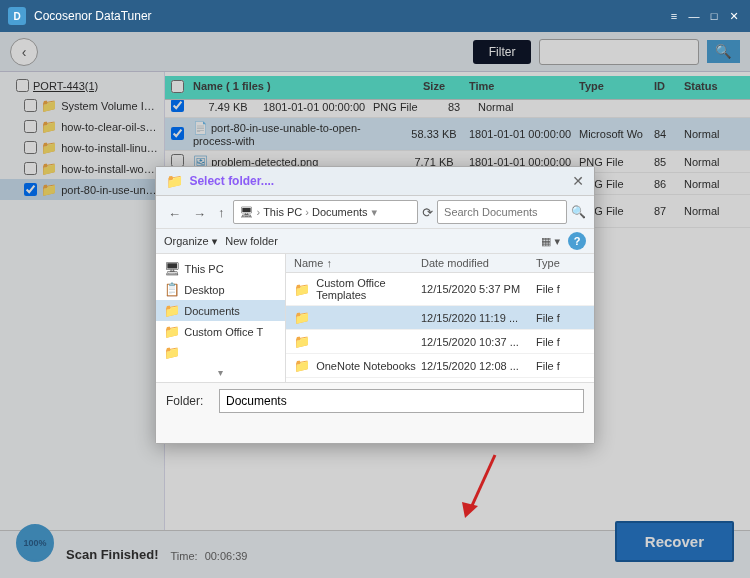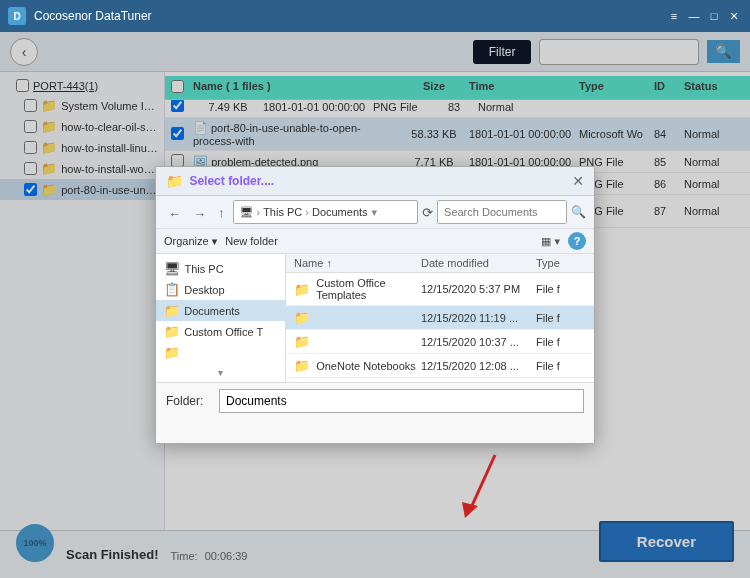--- a/index.html
+++ b/index.html
@@ -147,21 +147,21 @@
       font-size: 9px; font-weight: bold; color: #2c5f8a;
       border: 2px solid #4a9fd4;
     }
     .status-text { font-size: 13px; font-weight: bold; color: #333; }
     .time-text { font-size: 11px; color: #666; }
     .status-spacer { flex: 1; }
     .recover-btn {
       background: #2878c8;
       color: white;
       border: 2px solid #1a5fa0;
-      padding: 10px 36px;
+      padding: 10px 28px;
       font-size: 15px;
       font-weight: bold;
       cursor: pointer;
       border-radius: 2px;
     }
 
     
     .dialog-overlay {
       position: absolute;
       top: 32px; left: 0; right: 0; bottom: 0;

